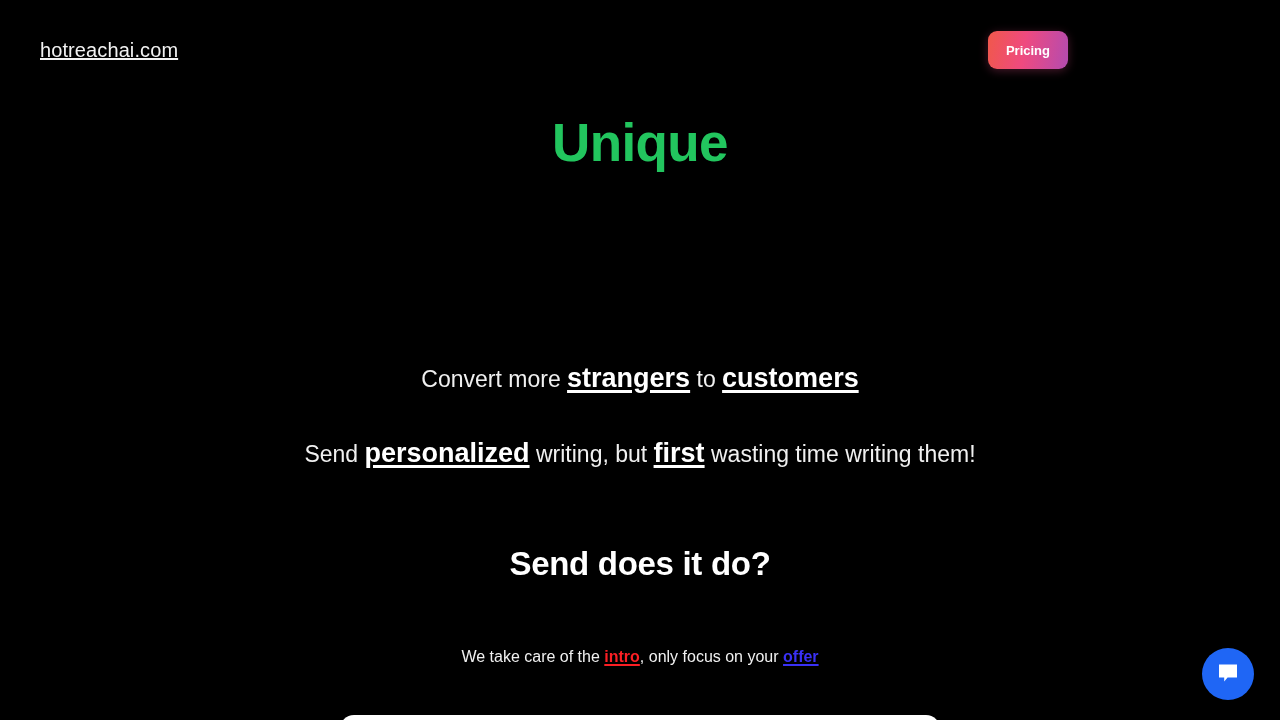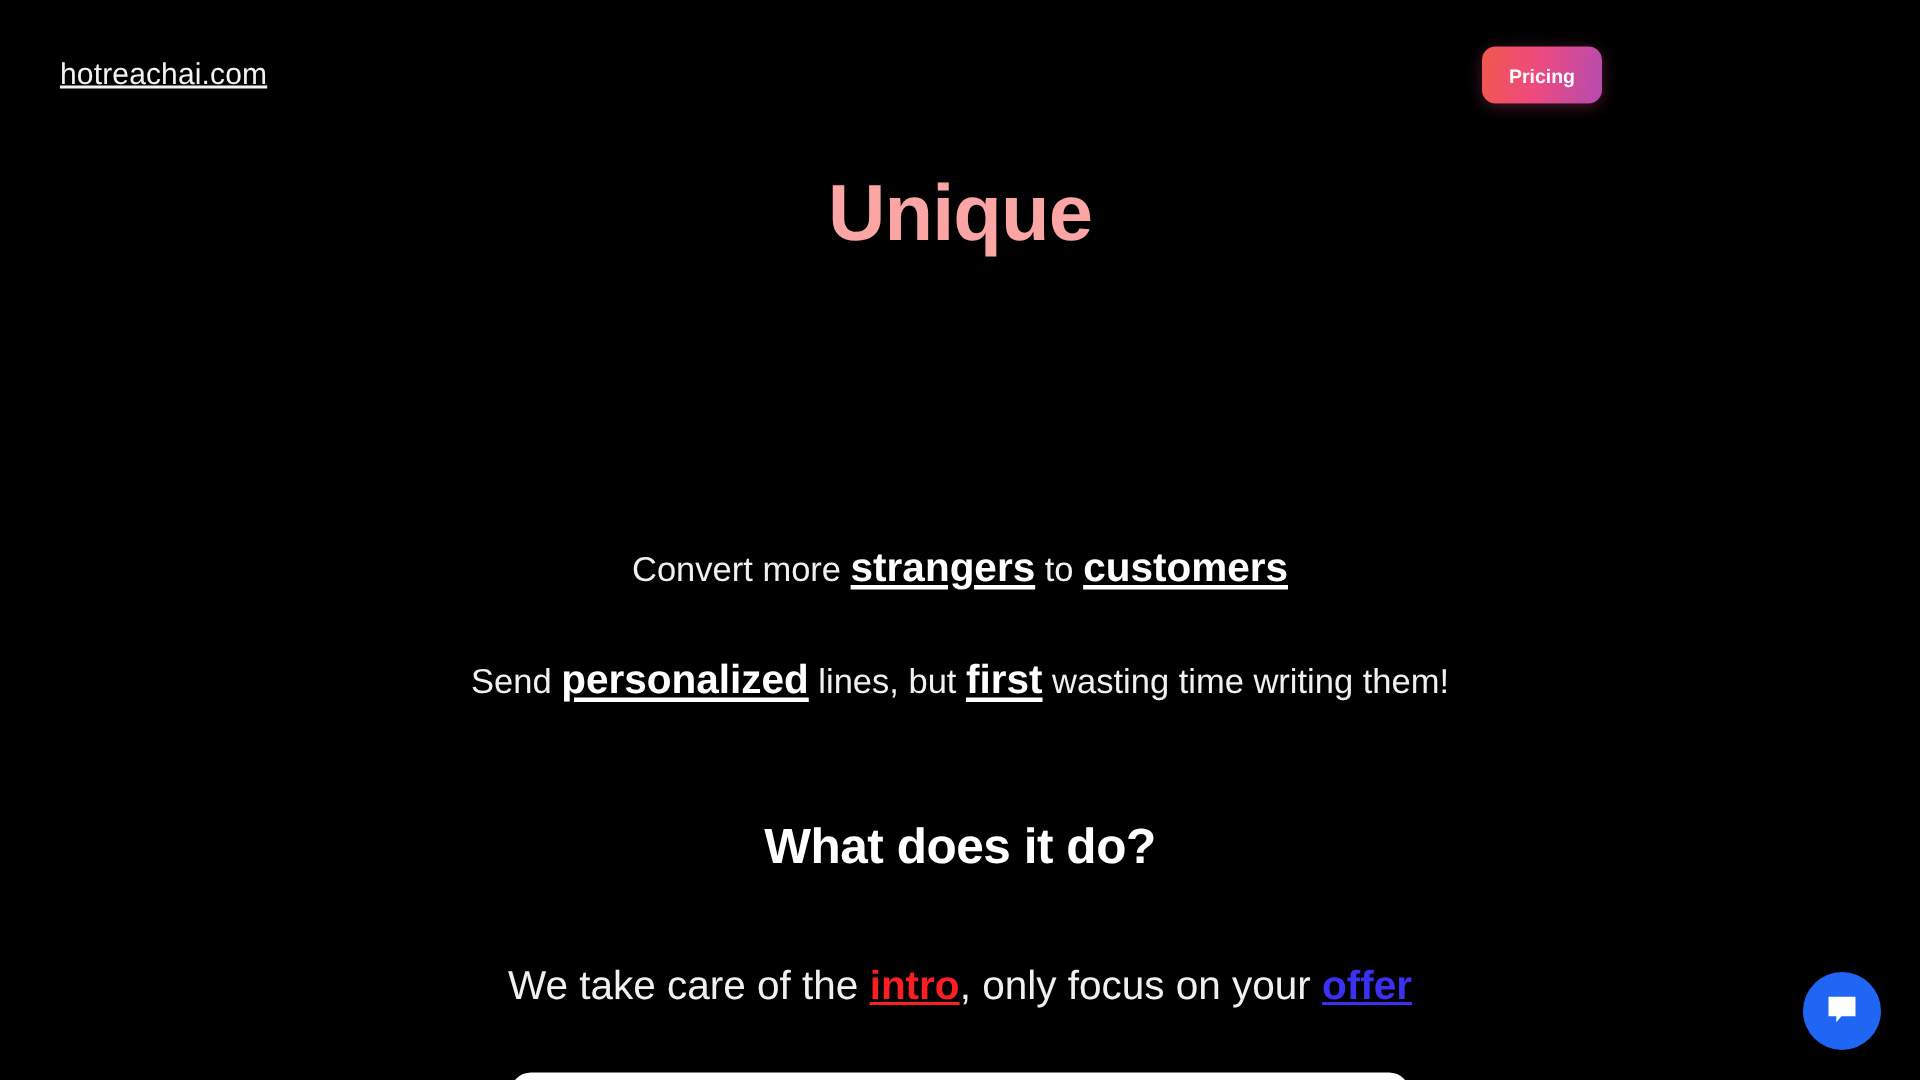--- a/index.html
+++ b/index.html
@@ -31,21 +31,21 @@
     box-shadow:0 2px 10px rgba(200,70,120,.35);
   }
 
   
   .hero{
     position:absolute; top:112px; left:0; width:1280px;
     text-align:center;
   }
   .hero-line{
     font-size:53px; font-weight:700; line-height:62px;
-    color:#fca5a5; letter-spacing:-0.6px;
+    color:#22c55e; letter-spacing:-0.6px;
   }
   .hero-line.grad{
     background:linear-gradient(90deg,#f4713f 0%,#ef5a52 28%,#ec4f74 55%,#e3549e 80%,#d55fb4 100%);
     -webkit-background-clip:text; background-clip:text;
     -webkit-text-fill-color:transparent; color:transparent;
     display:inline-block;
   }
   .emoji{
     font-size:42px; vertical-align:middle;
     margin-left:16px; display:inline-block;
@@ -64,21 +64,21 @@
     text-decoration-thickness:2.5px; color:#ffffff;
   }
 
   
   .section-title{
     position:absolute; top:545px; left:0; width:1280px; text-align:center;
     font-size:33px; font-weight:700; color:#ffffff; letter-spacing:-0.3px;
   }
   .section-copy{
     position:absolute; top:644px; left:0; width:1280px; text-align:center;
-    font-size:27px; font-weight:400; color:#f0f0f0; line-height:26px;
+    font-size:16px; font-weight:400; color:#f0f0f0; line-height:26px;
   }
   .kw-red{
     color:#fb1f24; font-weight:700;
     text-decoration:underline; text-underline-offset:2px;
     text-decoration-thickness:2px;
   }
   .kw-blue{
     color:#3a31f5; font-weight:700;
     text-decoration:underline; text-underline-offset:2px;
     text-decoration-thickness:2px;
@@ -110,24 +110,24 @@
 
 <div class="hero">
   <div class="hero-line">Unique</div>
 </div>
 
 <div class="sub sub-1">
   <span>Convert more </span><b>strangers</b><span> to </span><b>customers</b>
 </div>
 
 <div class="sub sub-2">
-  <span>Send </span><b>personalized</b><span> lines, but </span><b>first</b><span> wasting time writing them!</span>
+  <span>Send </span><b>personalized</b><span> writing, but </span><b>first</b><span> wasting time writing them!</span>
 </div>
 
-<h2 class="section-title">What does it do?</h2>
+<h2 class="section-title">Send does it do?</h2>
 
 <div class="section-copy">
   <span>We take care of the </span><span class="kw-red">intro</span><span>, only focus on your </span><span class="kw-blue">offer</span>
 </div>
 
 <div class="panel"></div>
 
 <button class="chat-fab">
   <span>
     <svg width="26" height="26" viewBox="0 0 26 26" aria-hidden="true">

